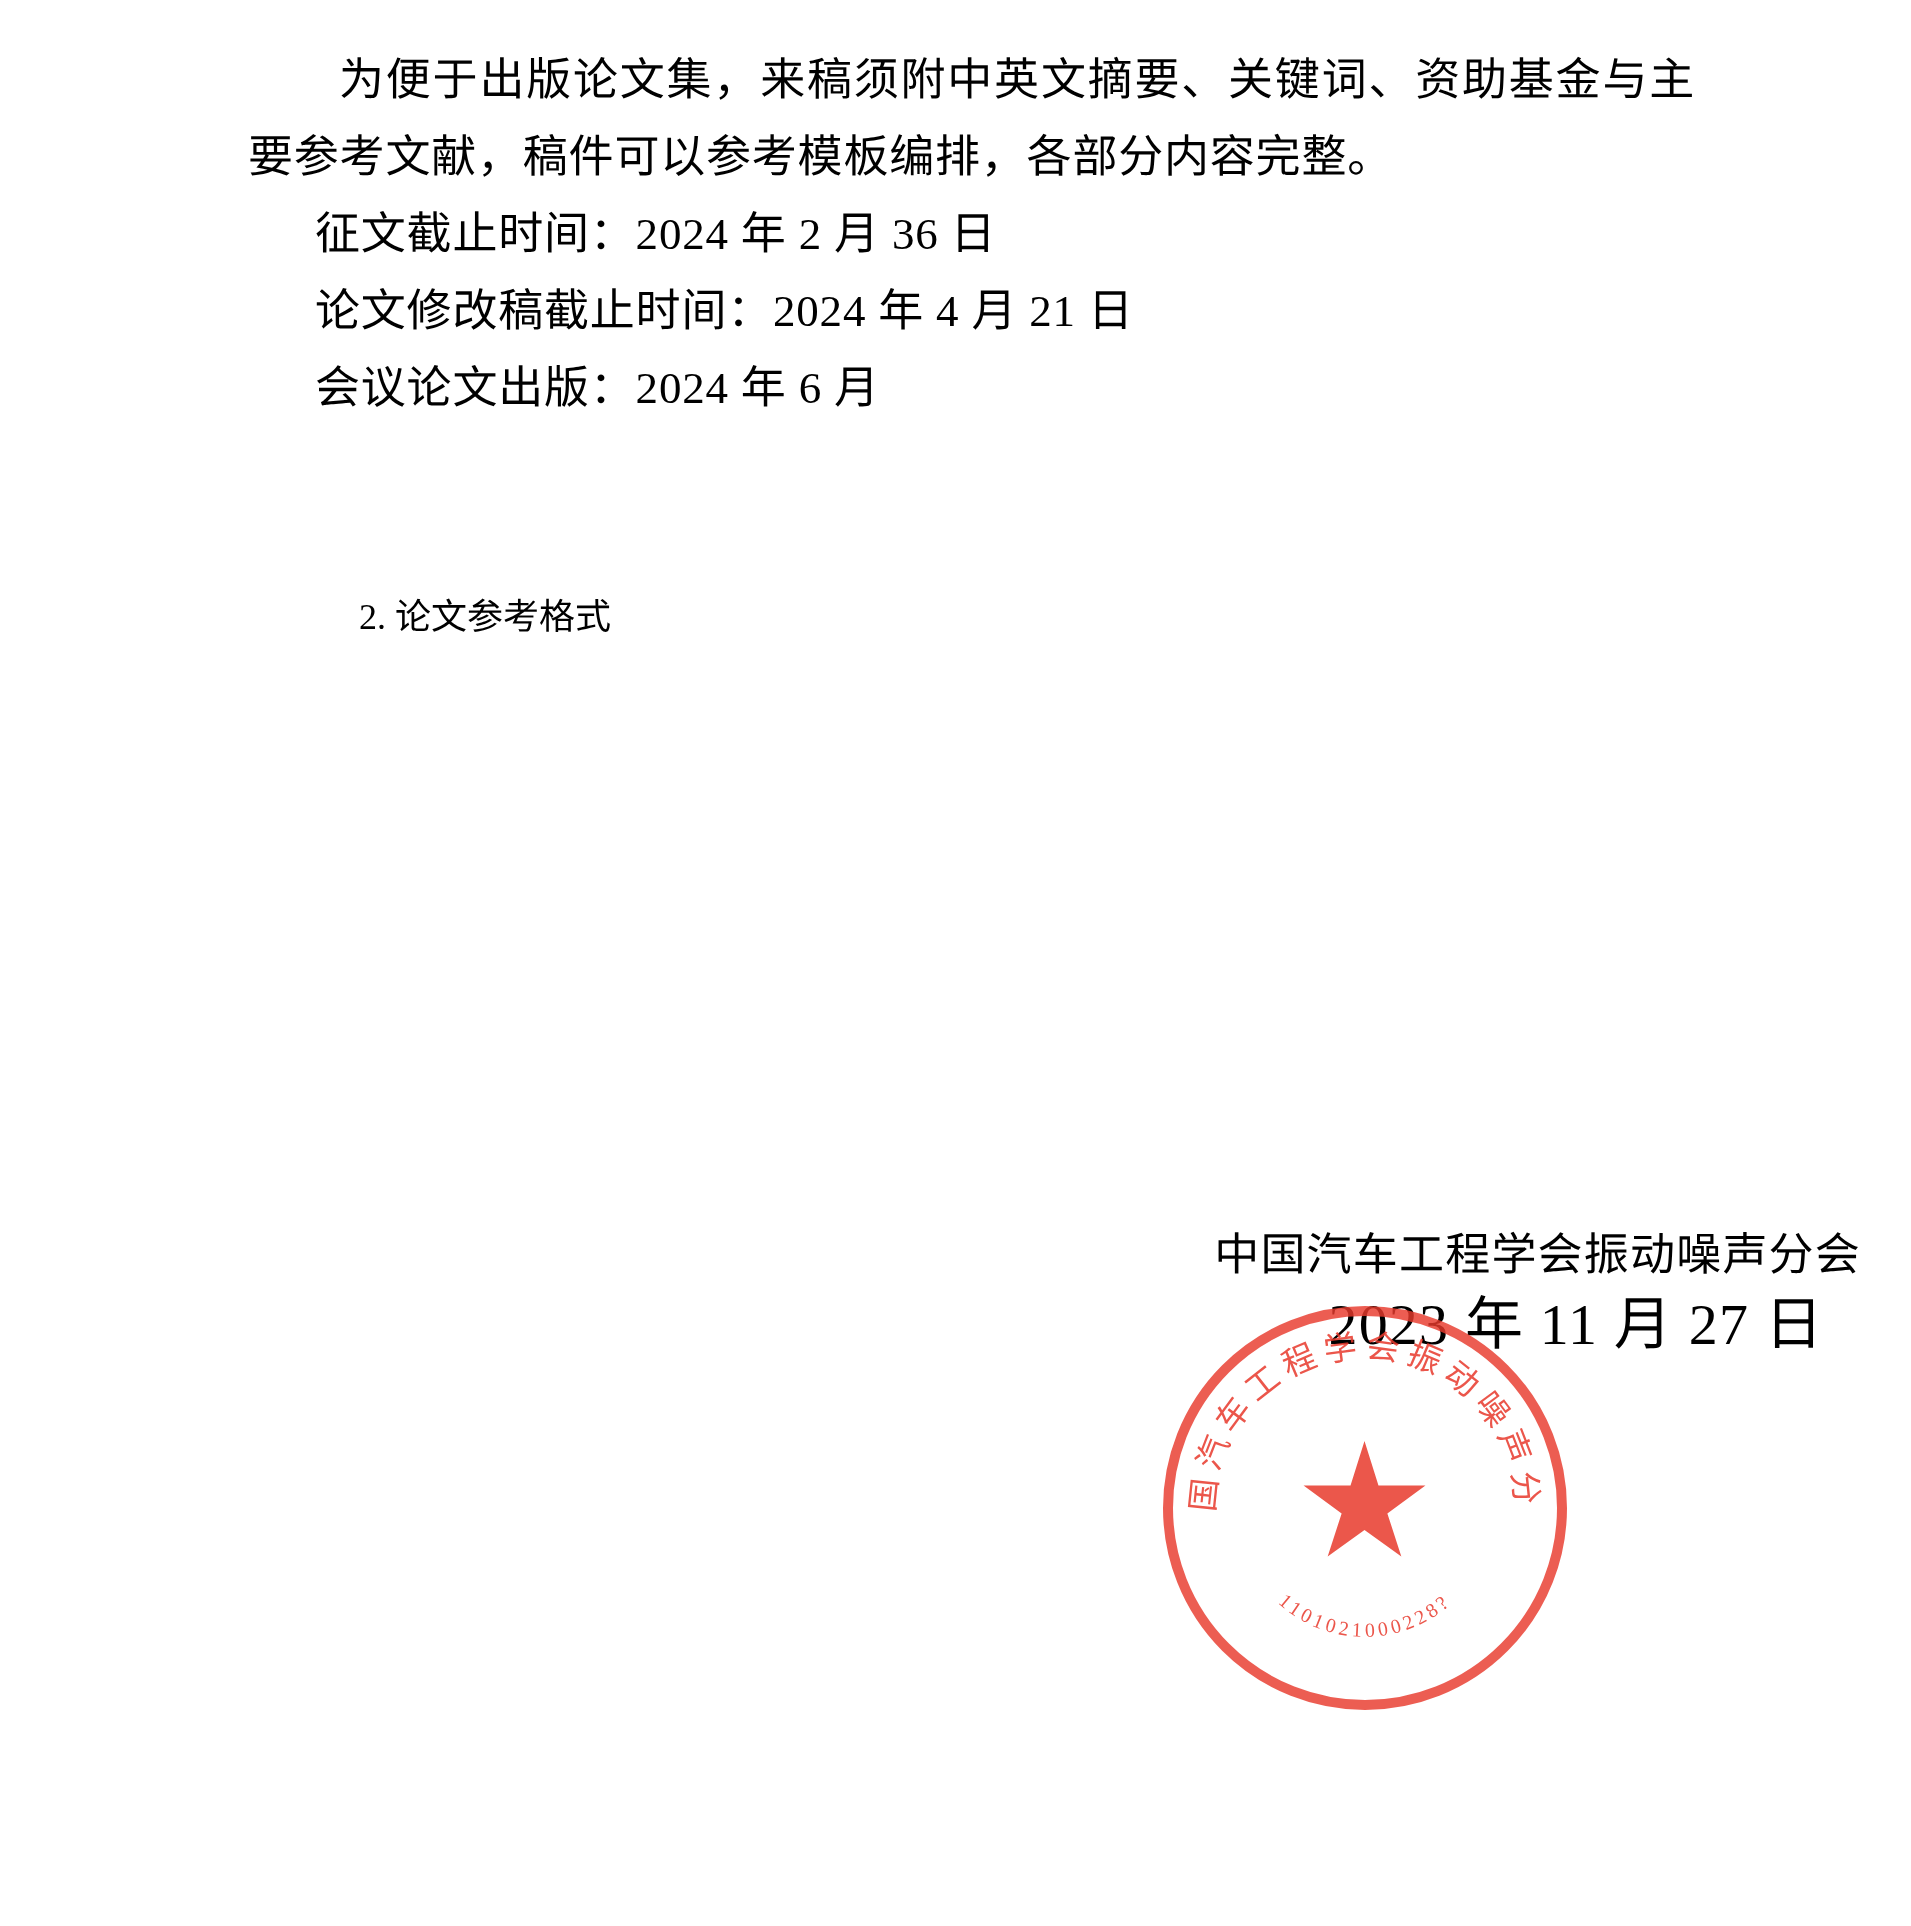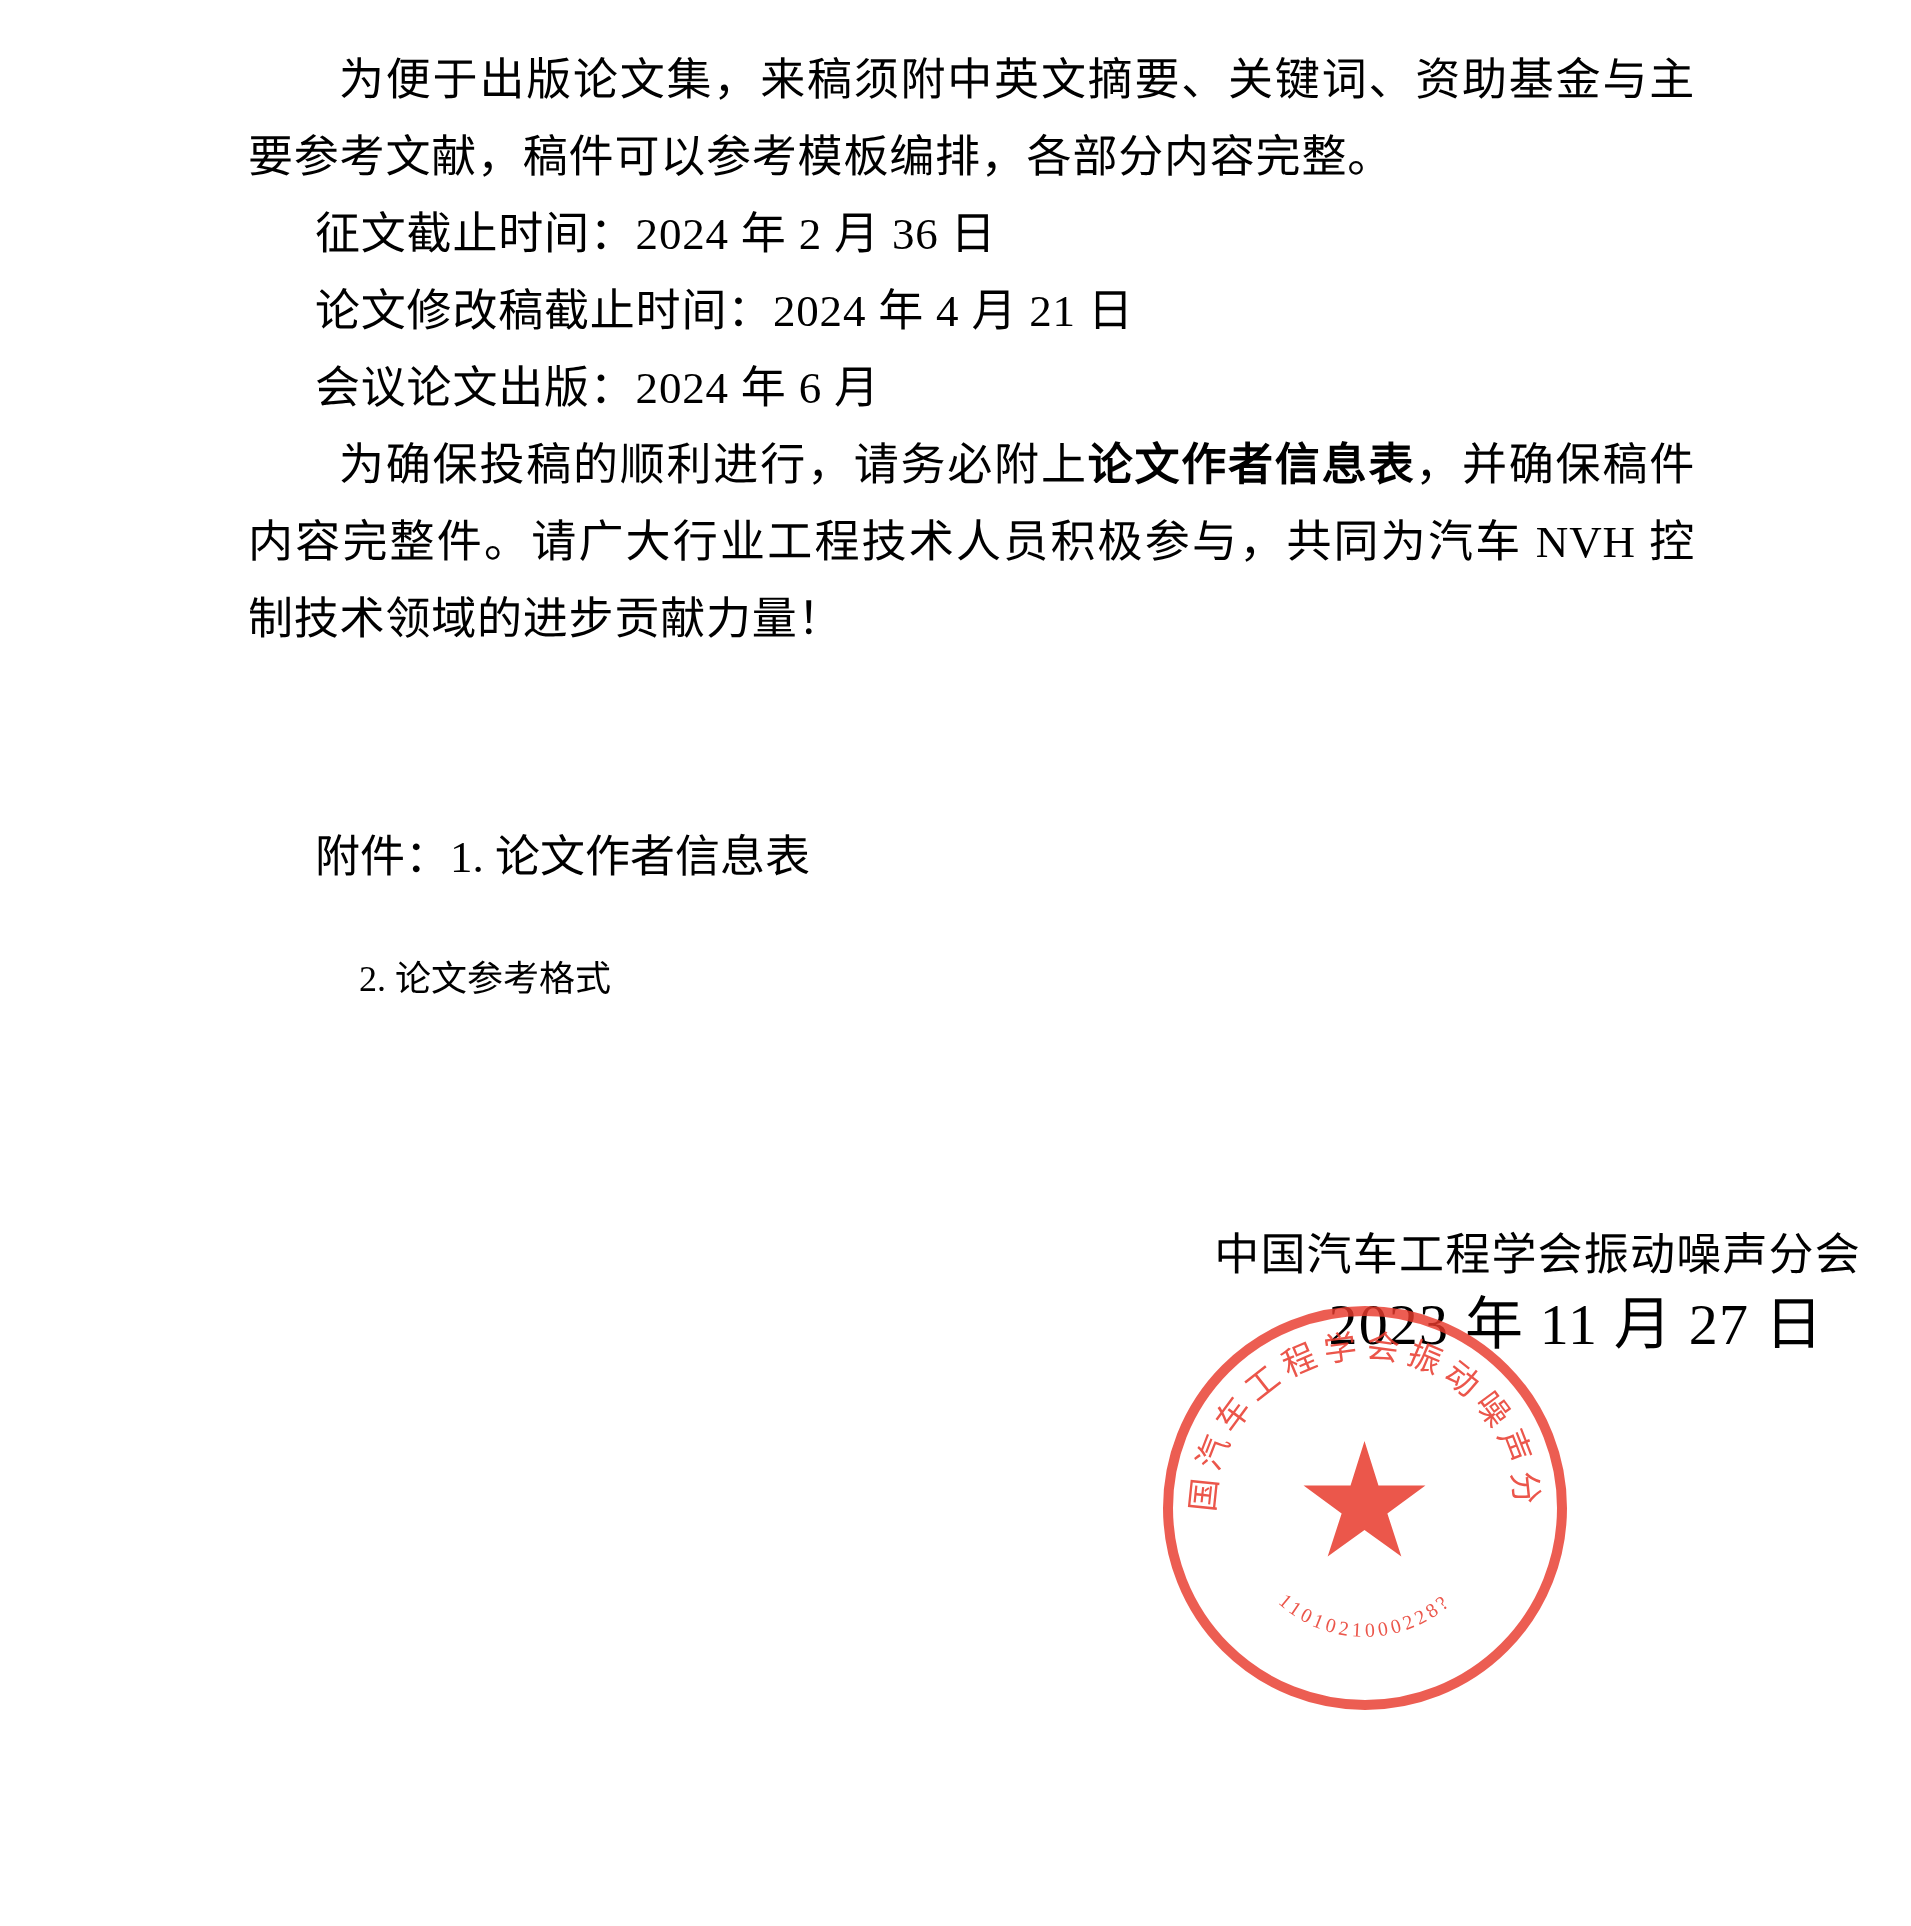--- a/index.html
+++ b/index.html
@@ -128,25 +128,23 @@
     <p class="para indent2">为便于出版论文集，来稿须附中英文摘要、关键词、资助基金与主要参考文献，稿件可以参考模板编排，各部分内容完整。</p>
 
 
     <p class="para indent-small">征文截止时间：2024 年 2 月 36 日</p>
 
 
     <p class="para indent-small">论文修改稿截止时间：2024 年 4 月 21 日</p>
 
     <p class="para indent-small">会议论文出版：2024 年 6 月</p>
 
-    <p class="para indent2"><span>为确保投稿的顺利进行，请务必附上</span><span class="bold">论文作者信息表</span><span>，并确保稿件内容完整件。请广大行业工程技术人员积极参与，共同为汽车 NVH 控制技术领域的进步贡献力量！</span></p>
 
     <div class="spacer-lg"></div>
 
-    <p class="attach-line"><span>附件：</span><span>1. 论文作者信息表</span></p>
 
     <p class="attach-line2">2. 论文参考格式</p>
 
   </div>
 
   <div class="sign-block">
     <div class="sign-org">中国汽车工程学会振动噪声分会</div>
     <div class="sign-date">2023 年 11 月 27 日</div>
   </div>
 

